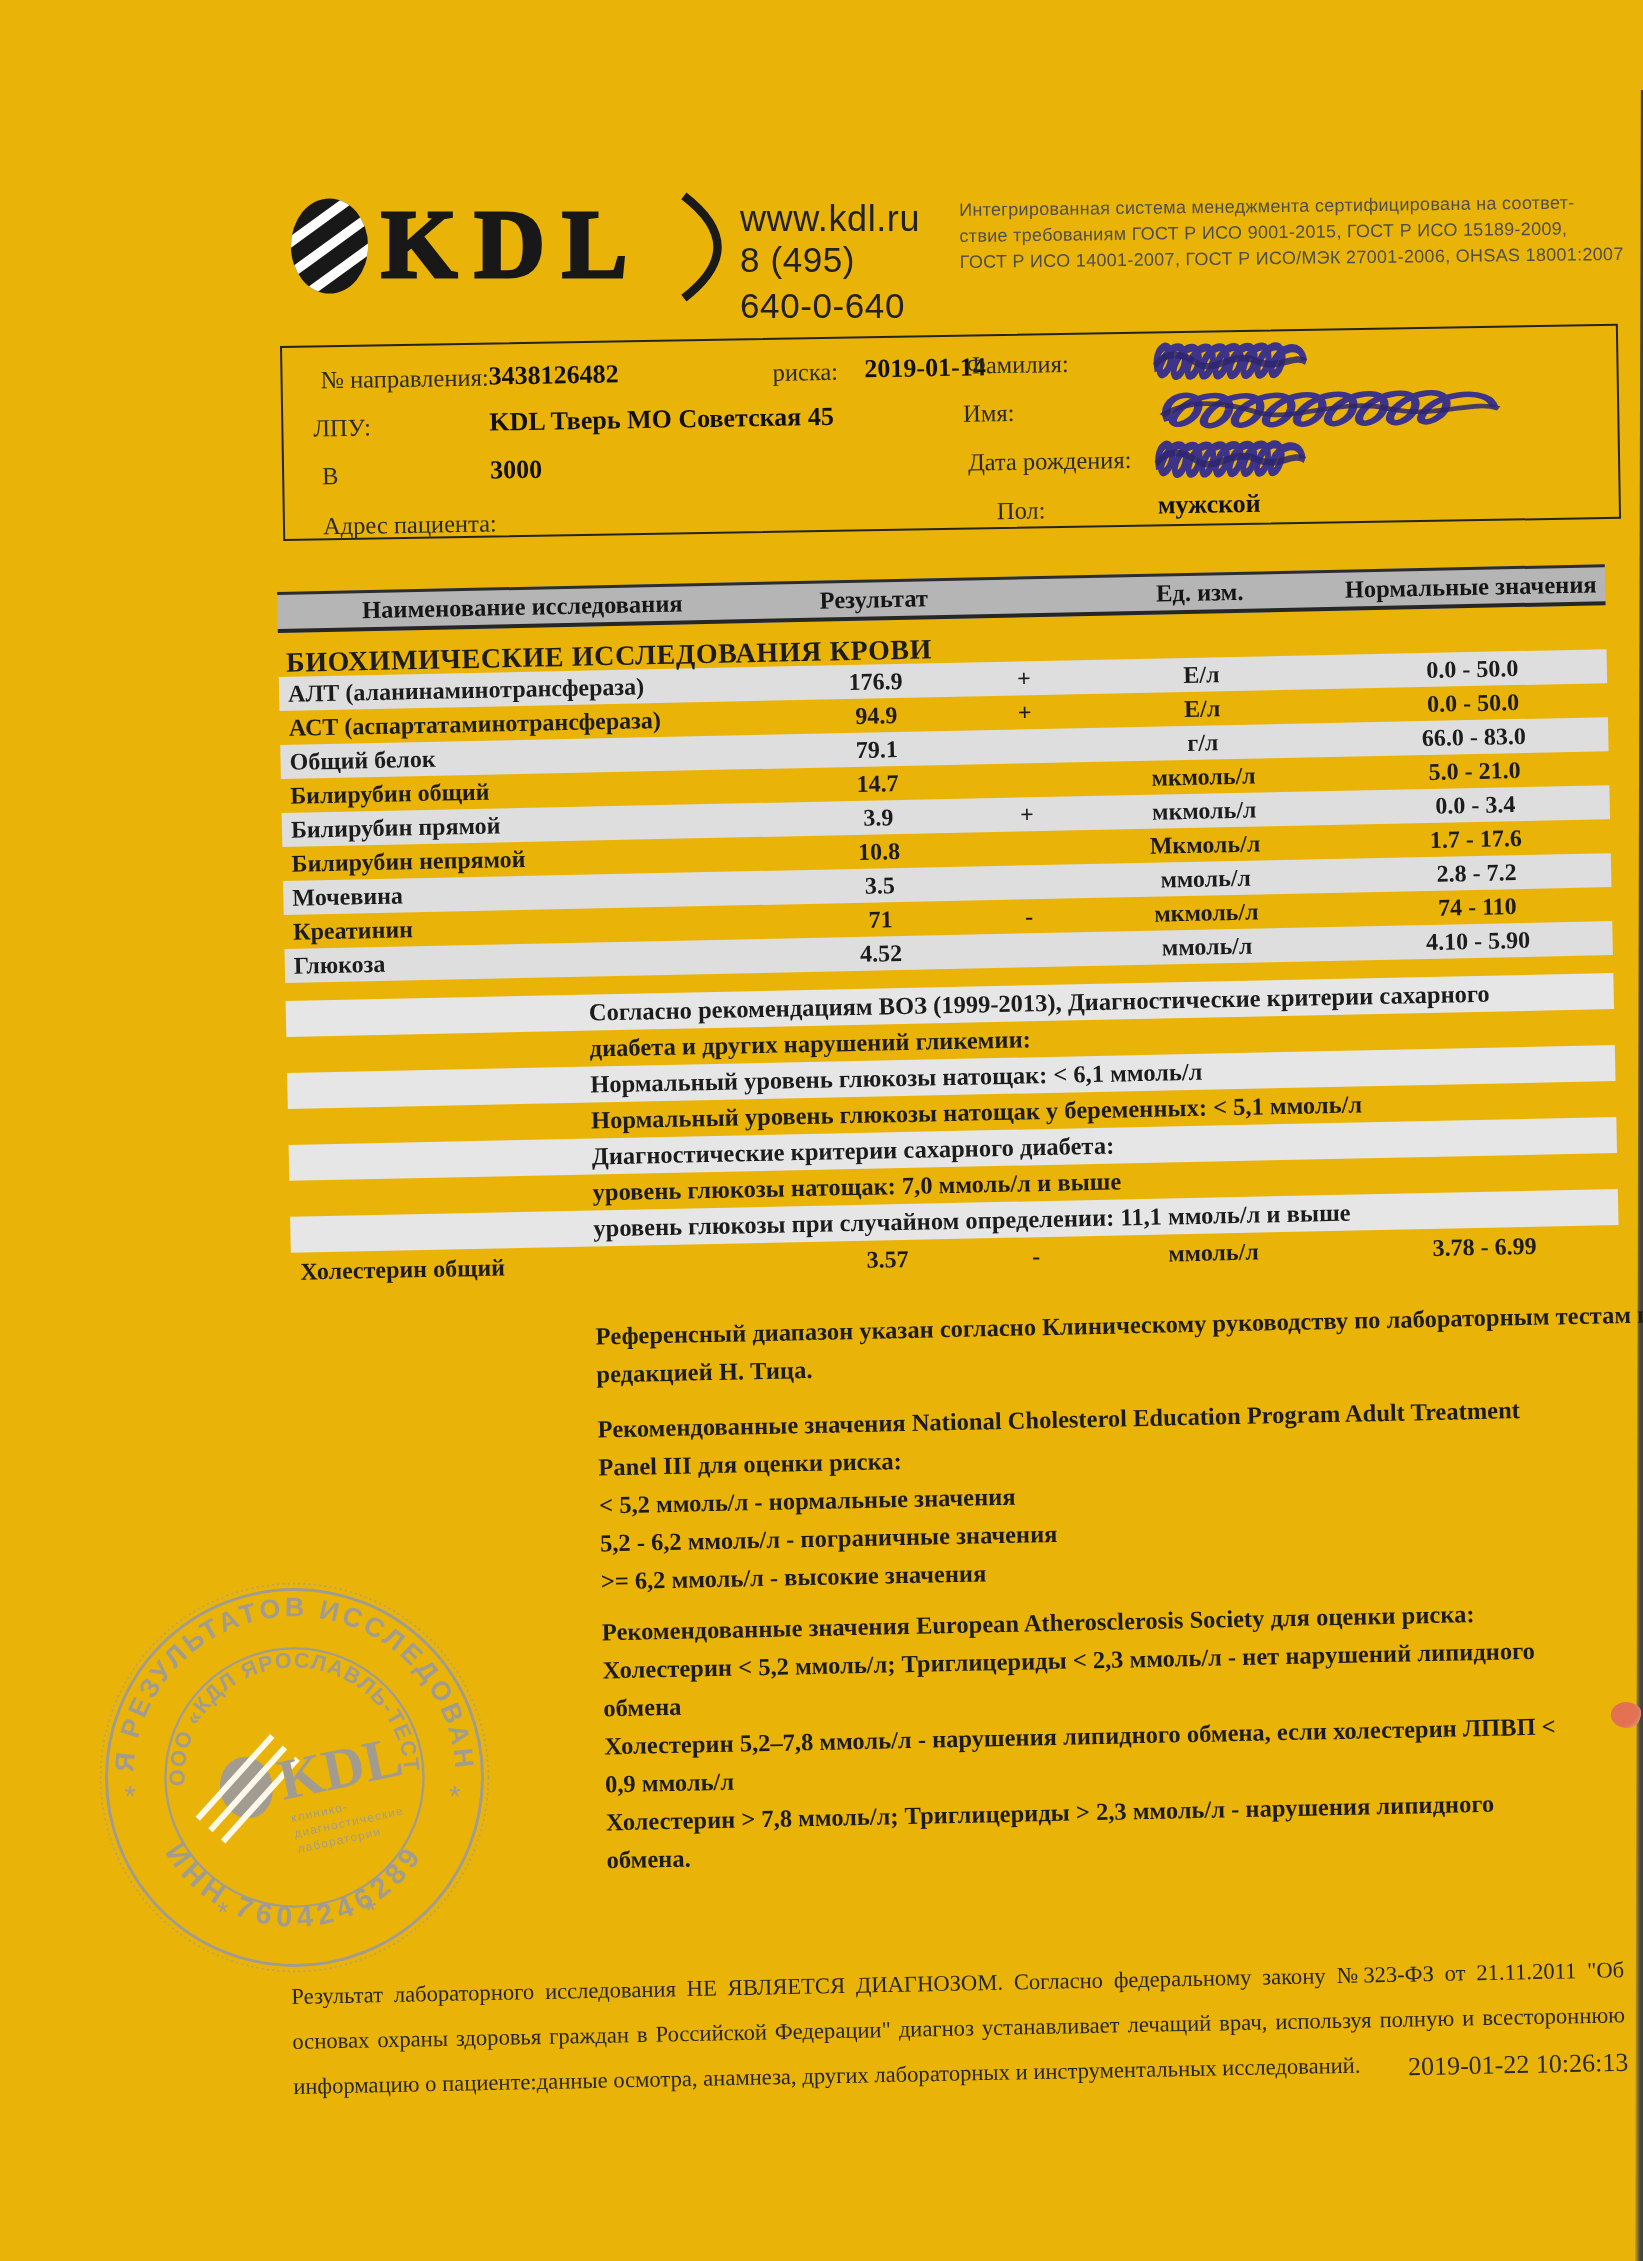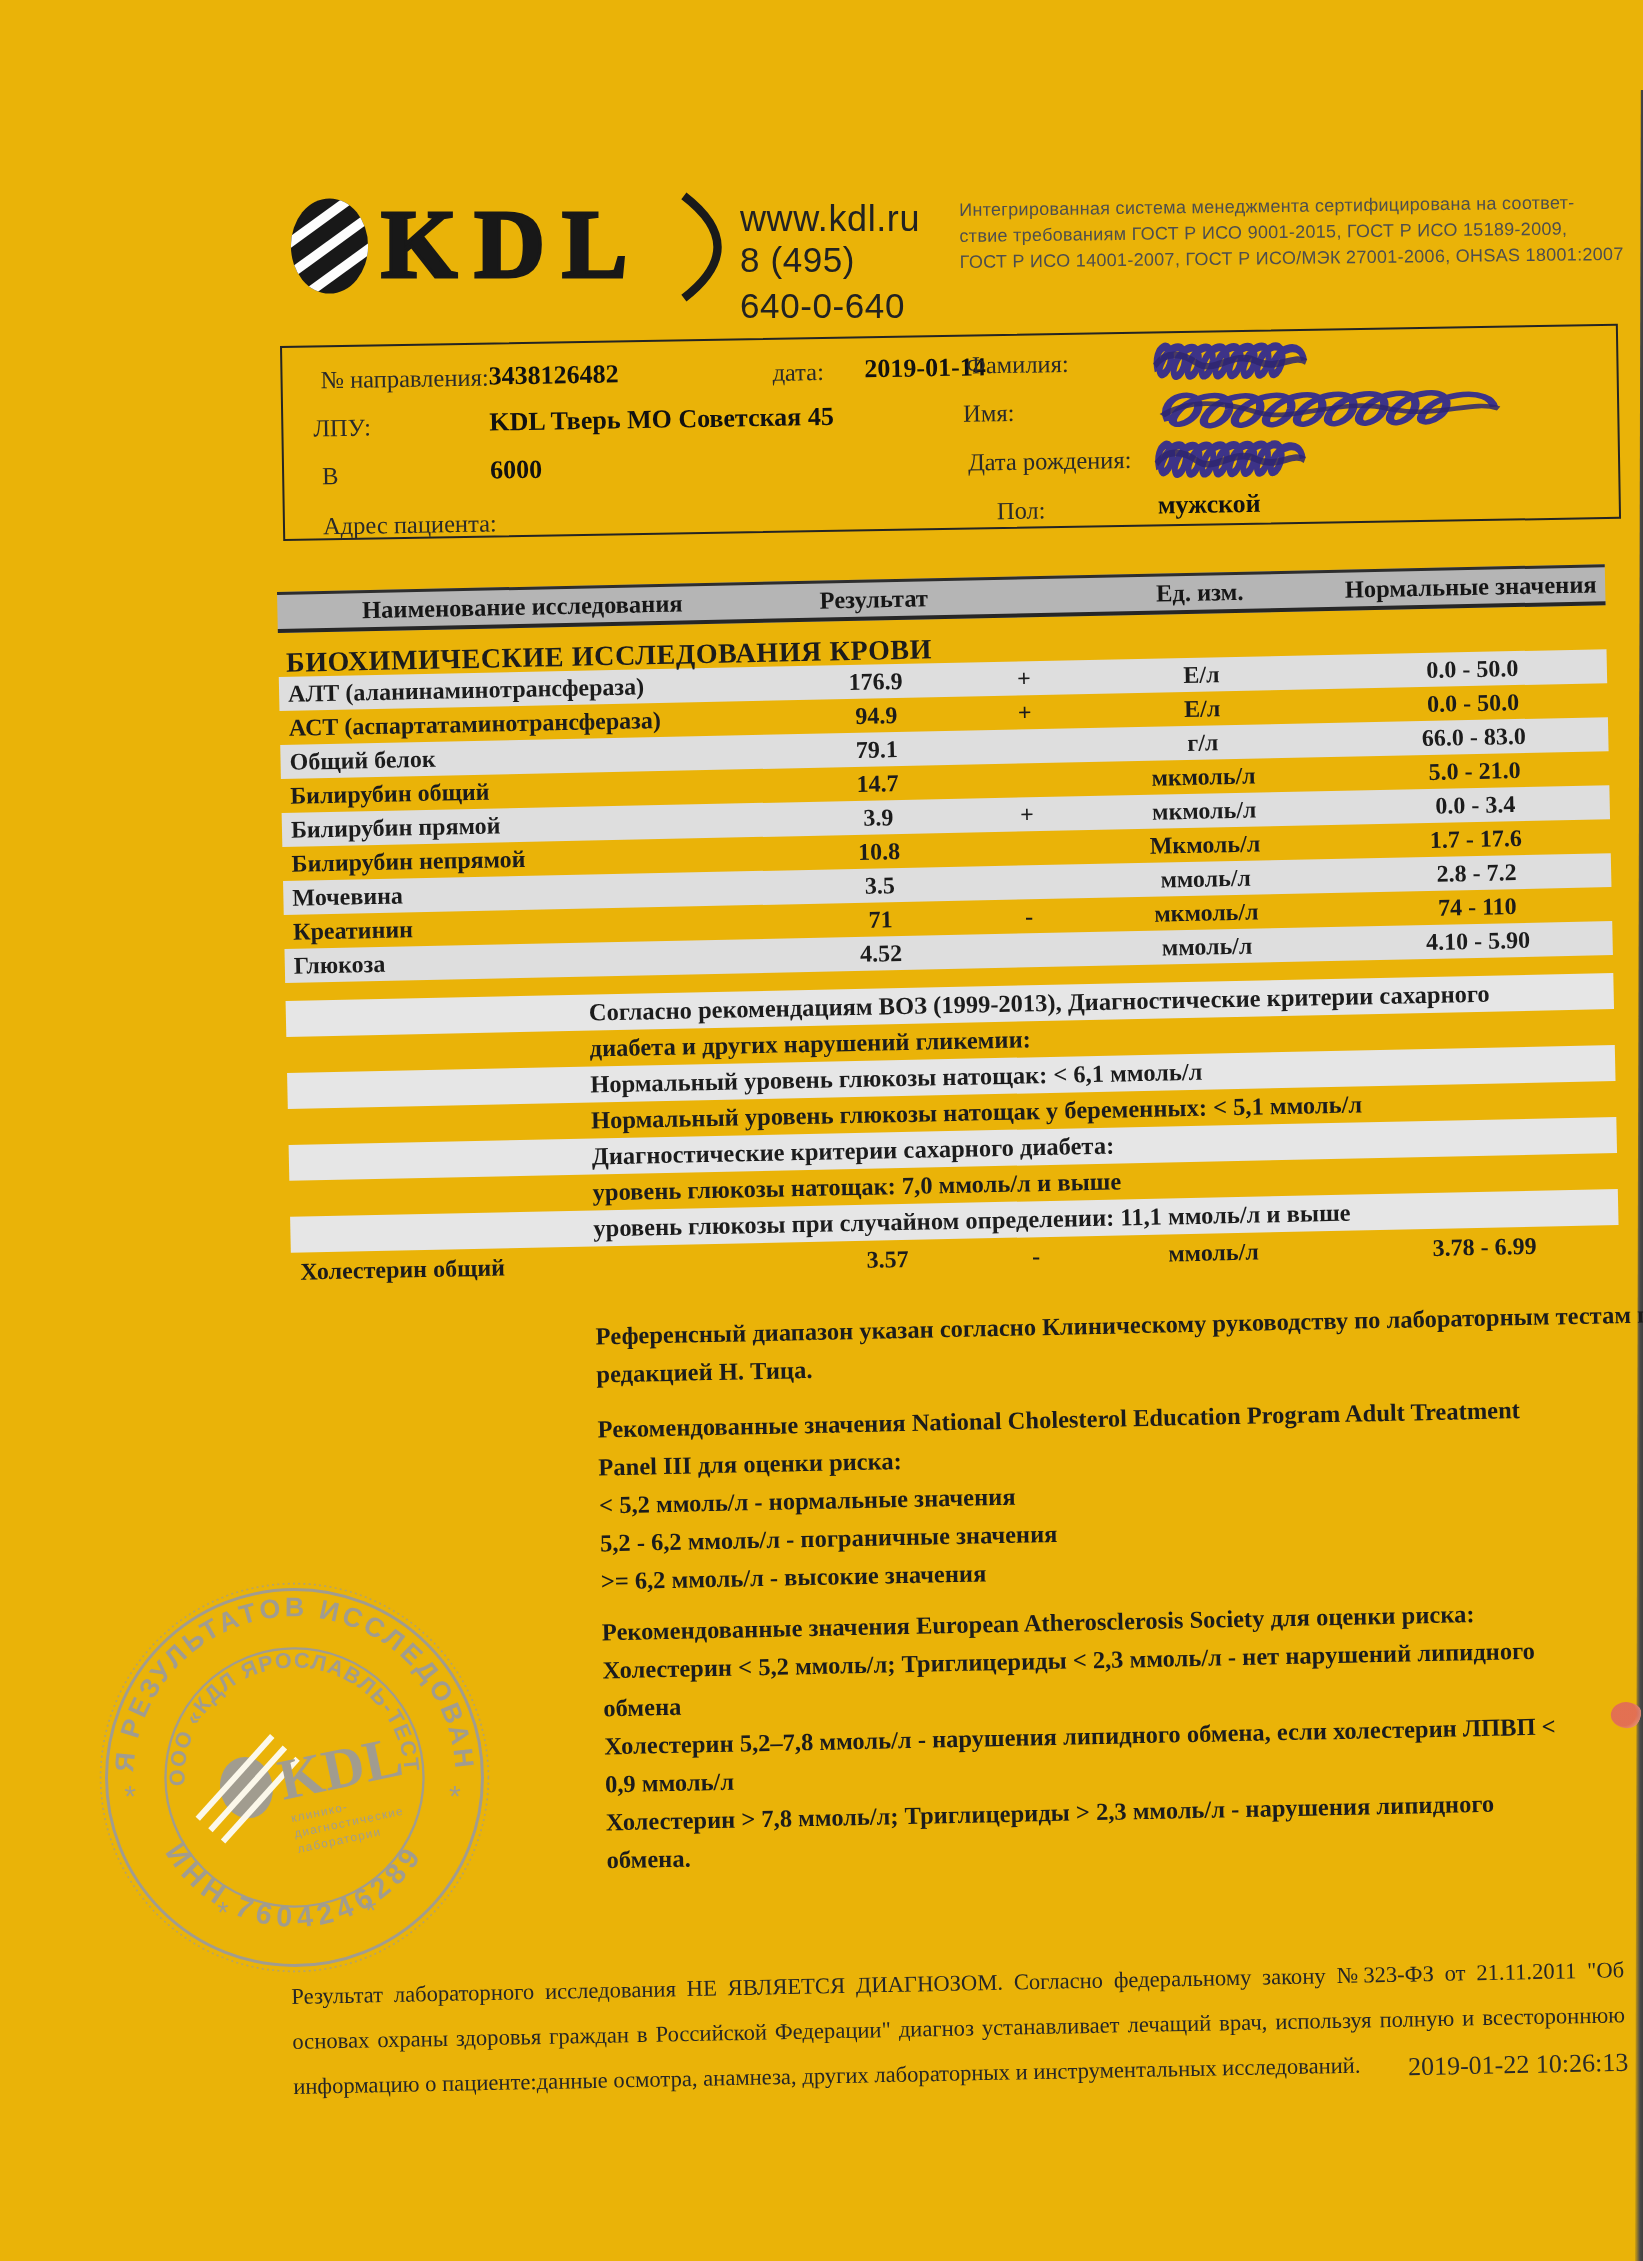--- a/index.html
+++ b/index.html
@@ -98,28 +98,28 @@
 
   <div class="cert">
     <div>Интегрированная система менеджмента сертифицирована на соответ-</div>
     <div>ствие требованиям ГОСТ Р ИСО 9001-2015, ГОСТ Р ИСО 15189-2009,</div>
     <div>ГОСТ Р ИСО 14001-2007, ГОСТ Р ИСО/МЭК 27001-2006, OHSAS 18001:2007</div>
   </div>
 
   <div class="pbox">
     <span class="lab" style="left:38px;top:19.3px">№ направления:</span>
     <span class="val" style="left:206px;top:17px">3438126482</span>
-    <span class="lab" style="left:490px;top:19.3px">дата:</span>
+    <span class="lab" style="left:490px;top:19.3px">риска:</span>
     <span class="val" style="left:582px;top:15.5px">2019-01-14</span>
 
     <span class="lab" style="left:30px;top:67px">ЛПУ:</span>
     <span class="val" style="left:206px;top:63px">KDL Тверь МО Советская 45</span>
 
     <span class="lab" style="left:38px;top:115px">В</span>
-    <span class="val" style="left:206px;top:111px">6000</span>
+    <span class="val" style="left:206px;top:111px">3000</span>
 
     <span class="lab" style="left:38px;top:165px">Адрес пациента:</span>
 
     <span class="lab" style="left:684px;top:15px">Фамилия:</span>
     <span class="lab" style="left:680px;top:63px">Имя:</span>
     <span class="lab" style="left:684px;top:112px">Дата рождения:</span>
     <span class="lab" style="left:712px;top:161px">Пол:</span>
     <span class="val" style="left:873px;top:157px">мужской</span>
 
     <svg class="scrib" style="left:867px;top:-2.6px" width="161" height="59" viewBox="0 0 300 80" preserveAspectRatio="none">

